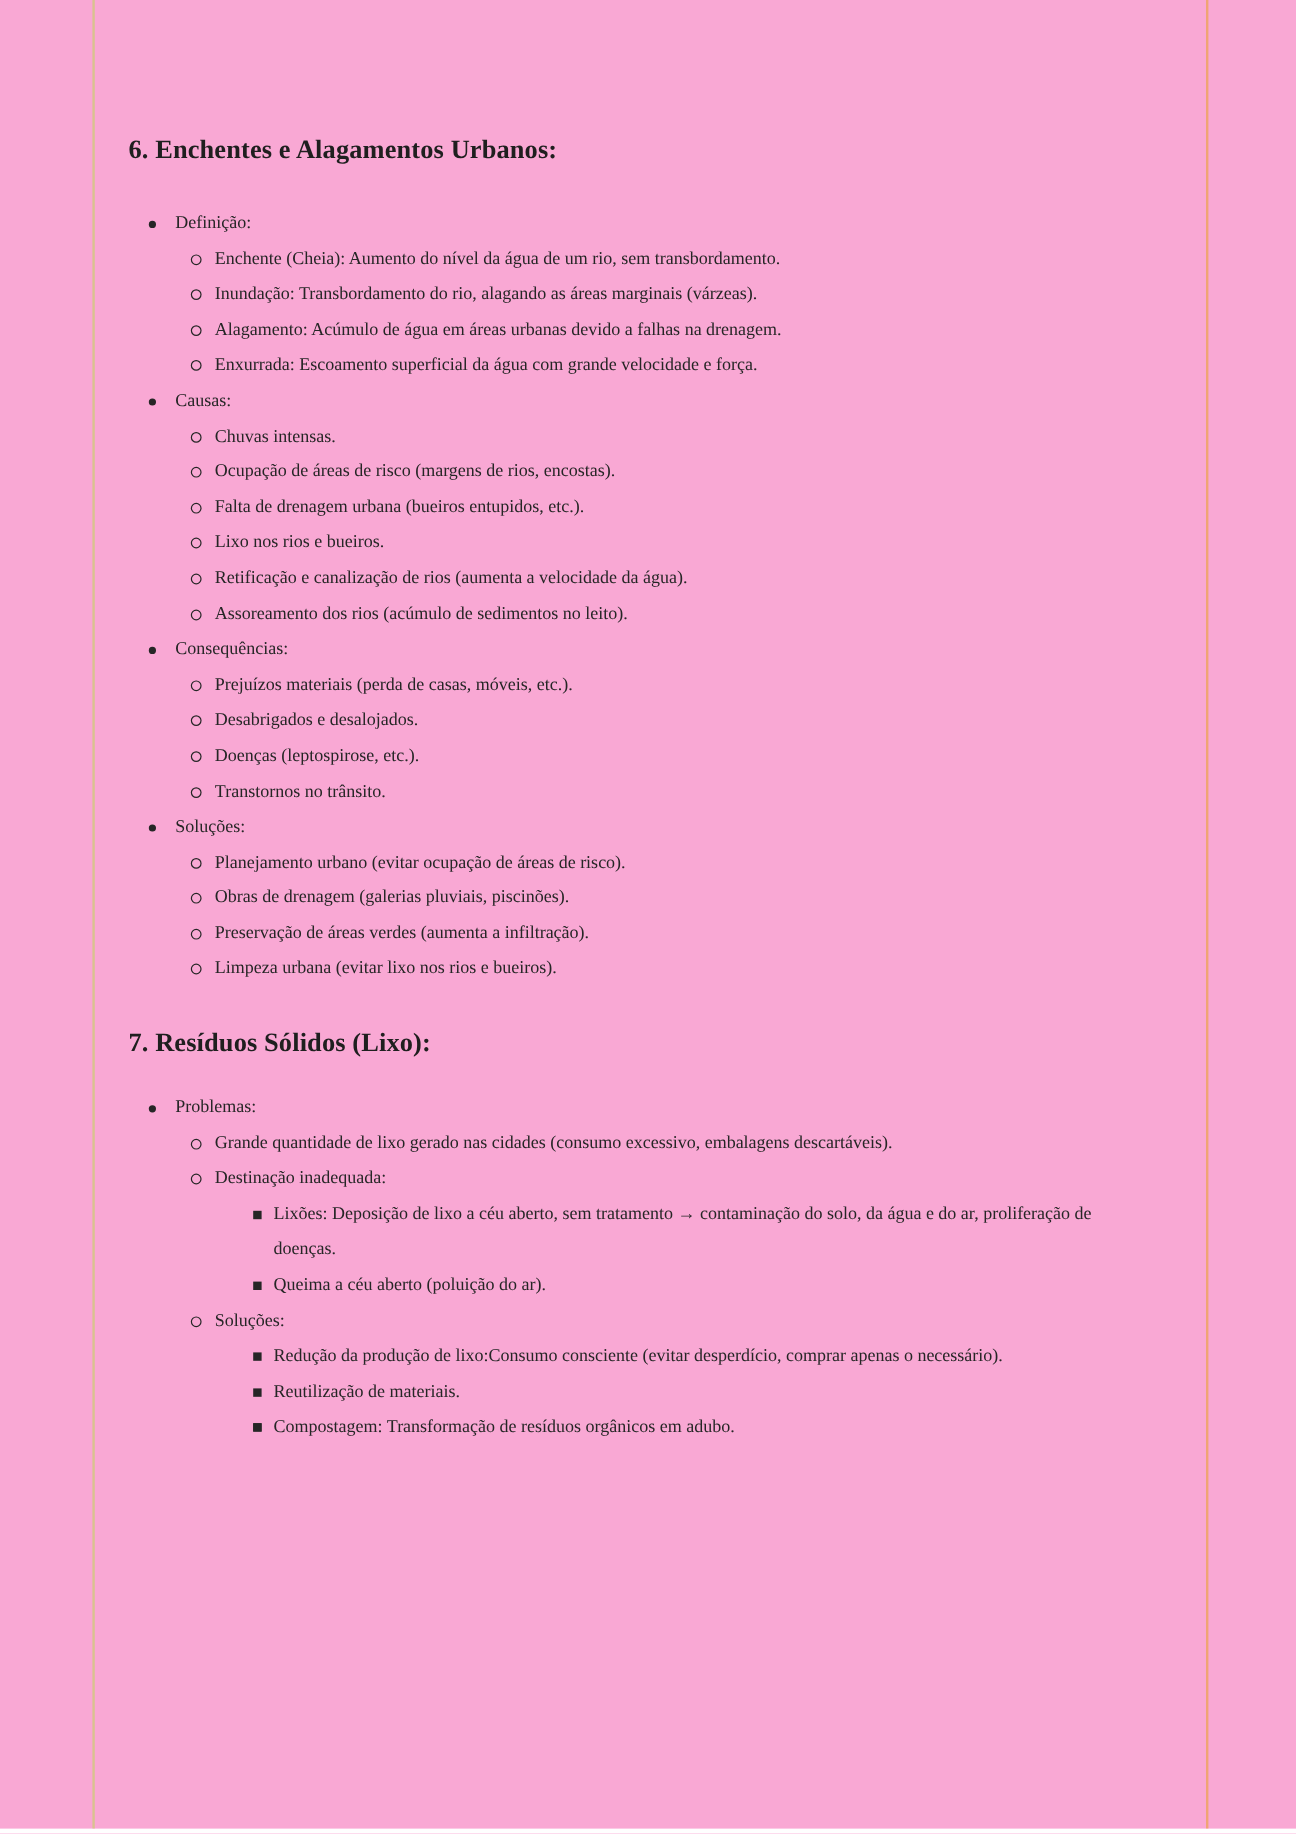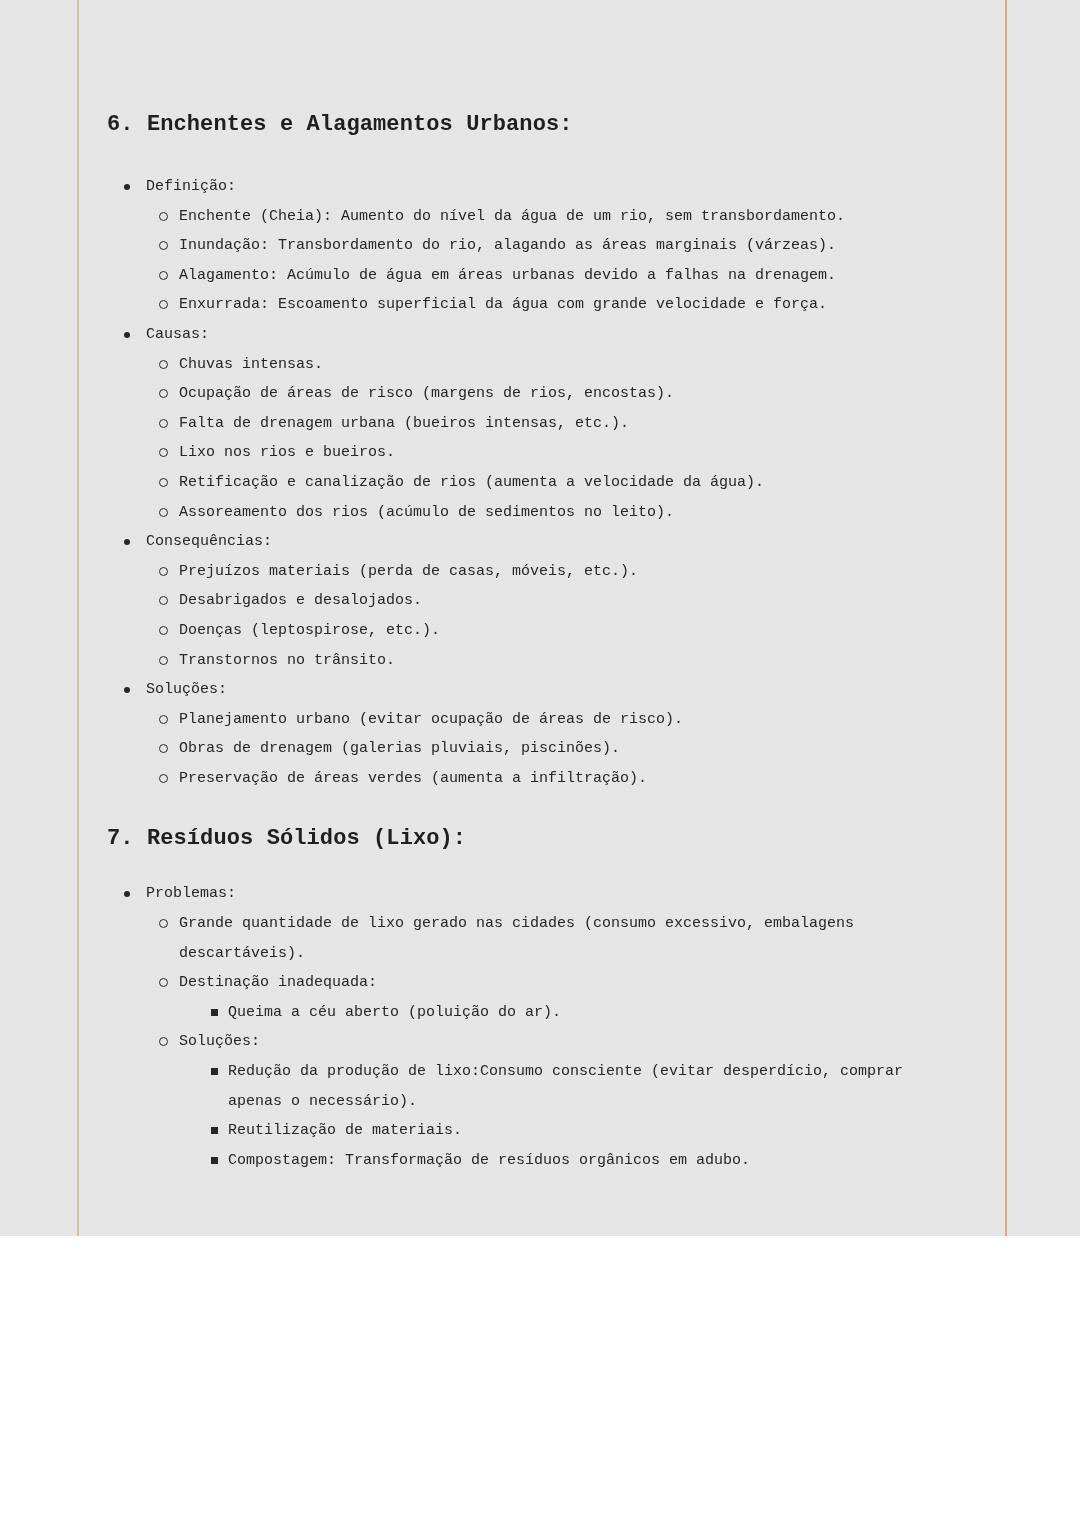--- a/index.html
+++ b/index.html
@@ -1,20 +1,20 @@
 <!DOCTYPE html>
 <html><head>
 <meta charset="utf-8">
 <title>Document</title>
 <style>
   html,body { margin:0; padding:0; background:#ffffff; }
   .page {
-    position:relative; width:1080px; height:1236px; overflow:hidden;
-    background:#e5e5e5; color:#262626;
-    font-family:Liberation Mono, monospace;
+    position:relative; width:1080px; height:1524px; overflow:hidden;
+    background:#f9a8d4; color:#262626;
+    font-family:Liberation Serif, serif;
   }
   .page-border { position:absolute; top:0; bottom:0; width:2px; }
   .page-border.left  { left:77px;  background:#d9c28f; }
   .page-border.right { left:1005px; background:#f0a474; }
   .content { position:absolute; left:107px; top:0; width:850px; }
   h2 {
     font-size:22px; line-height:30px; font-weight:700;
     margin:0; color:#1f1f1f; letter-spacing:0.1px;
   }
   h2.first  { margin:110px 0 32px 0; }
@@ -65,21 +65,21 @@
         <div class="li lvl2">
           <span class="bullet b2"></span>
           <div class="txt">Chuvas intensas.</div>
         </div>
         <div class="li lvl2">
           <span class="bullet b2"></span>
           <div class="txt">Ocupação de áreas de risco (margens de rios, encostas).</div>
         </div>
         <div class="li lvl2">
           <span class="bullet b2"></span>
-          <div class="txt">Falta de drenagem urbana (bueiros intensas, etc.).</div>
+          <div class="txt">Falta de drenagem urbana (bueiros entupidos, etc.).</div>
         </div>
         <div class="li lvl2">
           <span class="bullet b2"></span>
           <div class="txt">Lixo nos rios e bueiros.</div>
         </div>
         <div class="li lvl2">
           <span class="bullet b2"></span>
           <div class="txt">Retificação e canalização de rios (aumenta a velocidade da água).</div>
         </div>
         <div class="li lvl2">
@@ -115,34 +115,42 @@
           <div class="txt">Planejamento urbano (evitar ocupação de áreas de risco).</div>
         </div>
         <div class="li lvl2">
           <span class="bullet b2"></span>
           <div class="txt">Obras de drenagem (galerias pluviais, piscinões).</div>
         </div>
         <div class="li lvl2">
           <span class="bullet b2"></span>
           <div class="txt">Preservação de áreas verdes (aumenta a infiltração).</div>
         </div>
+        <div class="li lvl2">
+          <span class="bullet b2"></span>
+          <div class="txt">Limpeza urbana (evitar lixo nos rios e bueiros).</div>
+        </div>
       </div>
     <h2 class="second">7. Resíduos Sólidos (Lixo):</h2>
     <div class="list" id="list-1">
         <div class="li lvl1">
           <span class="bullet b1"></span>
           <div class="txt">Problemas:</div>
         </div>
         <div class="li lvl2">
           <span class="bullet b2"></span>
           <div class="txt">Grande quantidade de lixo gerado nas cidades (consumo excessivo, embalagens descartáveis).</div>
         </div>
         <div class="li lvl2">
           <span class="bullet b2"></span>
           <div class="txt">Destinação inadequada:</div>
+        </div>
+        <div class="li lvl3">
+          <span class="bullet b3"></span>
+          <div class="txt">Lixões: Deposição de lixo a céu aberto, sem tratamento → contaminação do solo, da água e do ar, proliferação de doenças.</div>
         </div>
         <div class="li lvl3">
           <span class="bullet b3"></span>
           <div class="txt">Queima a céu aberto (poluição do ar).</div>
         </div>
         <div class="li lvl2">
           <span class="bullet b2"></span>
           <div class="txt">Soluções:</div>
         </div>
         <div class="li lvl3">

